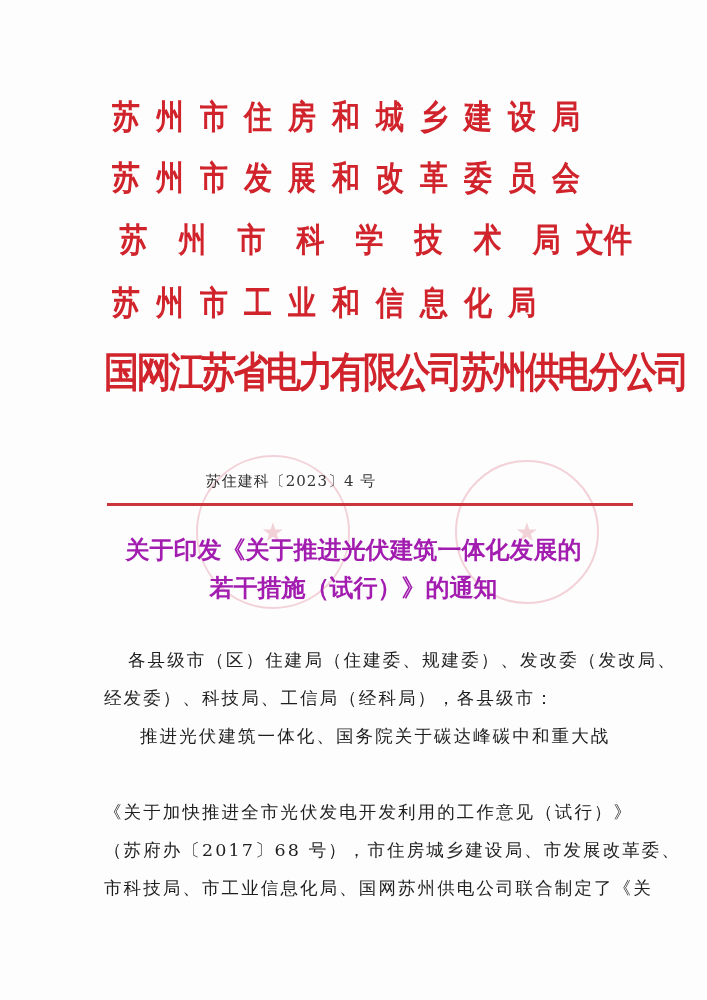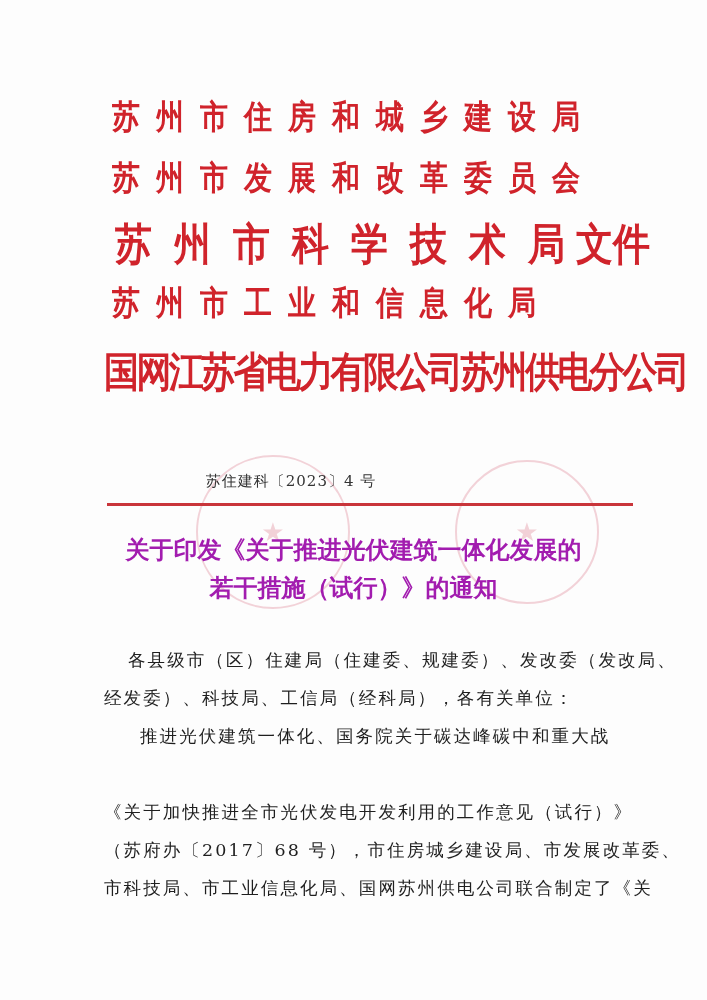--- a/index.html
+++ b/index.html
@@ -28,21 +28,21 @@
       font-weight: bold;
       white-space: nowrap;
       line-height: 1;
     }
     .hdr-char {
       display: inline-block;
       text-align: center;
     }
     .hdr-l1, .hdr-l2, .hdr-l4 { font-size: 28px; }
     .hdr-l1 .hdr-char, .hdr-l2 .hdr-char, .hdr-l4 .hdr-char { width: 44px; transform: scaleY(1.18); }
-    .hdr-l3 { font-size: 37px; }
+    .hdr-l3 { font-size: 28px; }
     .hdr-l3 .hdr-char { width: 59px; transform: scaleY(1.18); }
     .hdr-l3 .hdr-tail { display: inline-block; letter-spacing: 0px; transform: scaleY(1.18); margin-left: 0px; }
     .hdr-l5 {
       font-size: 35px;
       letter-spacing: -2.6px;
       transform: scaleY(1.18);
       transform-origin: left top;
     }
     .doc-number {
       position: absolute;
@@ -128,19 +128,19 @@
   <div class="hdr-line hdr-l5" style="top:352px;">国网江苏省电力有限公司苏州供电分公司</div>
 
   <div class="doc-number">苏住建科〔2023〕4 号</div>
 
   <div class="divider"></div>
 
   <div class="title title-l1">关于印发《关于推进光伏建筑一体化发展的</div>
   <div class="title title-l2">若干措施（试行）》的通知</div>
 
   <div class="body-text" style="top:652px;margin-left:24px;">各县级市（区）住建局（住建委、规建委）、发改委（发改局、</div>
-  <div class="body-text" style="top:690px;">经发委）、科技局、工信局（经科局），各有关单位：</div>
+  <div class="body-text" style="top:690px;">经发委）、科技局、工信局（经科局），各县级市：</div>
   <div class="body-text indent" style="top:728px;">推进光伏建筑一体化、国务院关于碳达峰碳中和重大战</div>
   <div class="body-text" style="top:804px;">《关于加快推进全市光伏发电开发利用的工作意见（试行）》</div>
   <div class="body-text" style="top:842px;">（苏府办〔2017〕68 号），市住房城乡建设局、市发展改革委、</div>
   <div class="body-text" style="top:880px;">市科技局、市工业信息化局、国网苏州供电公司联合制定了《关</div>
 
 </div>
 
 </body></html>

